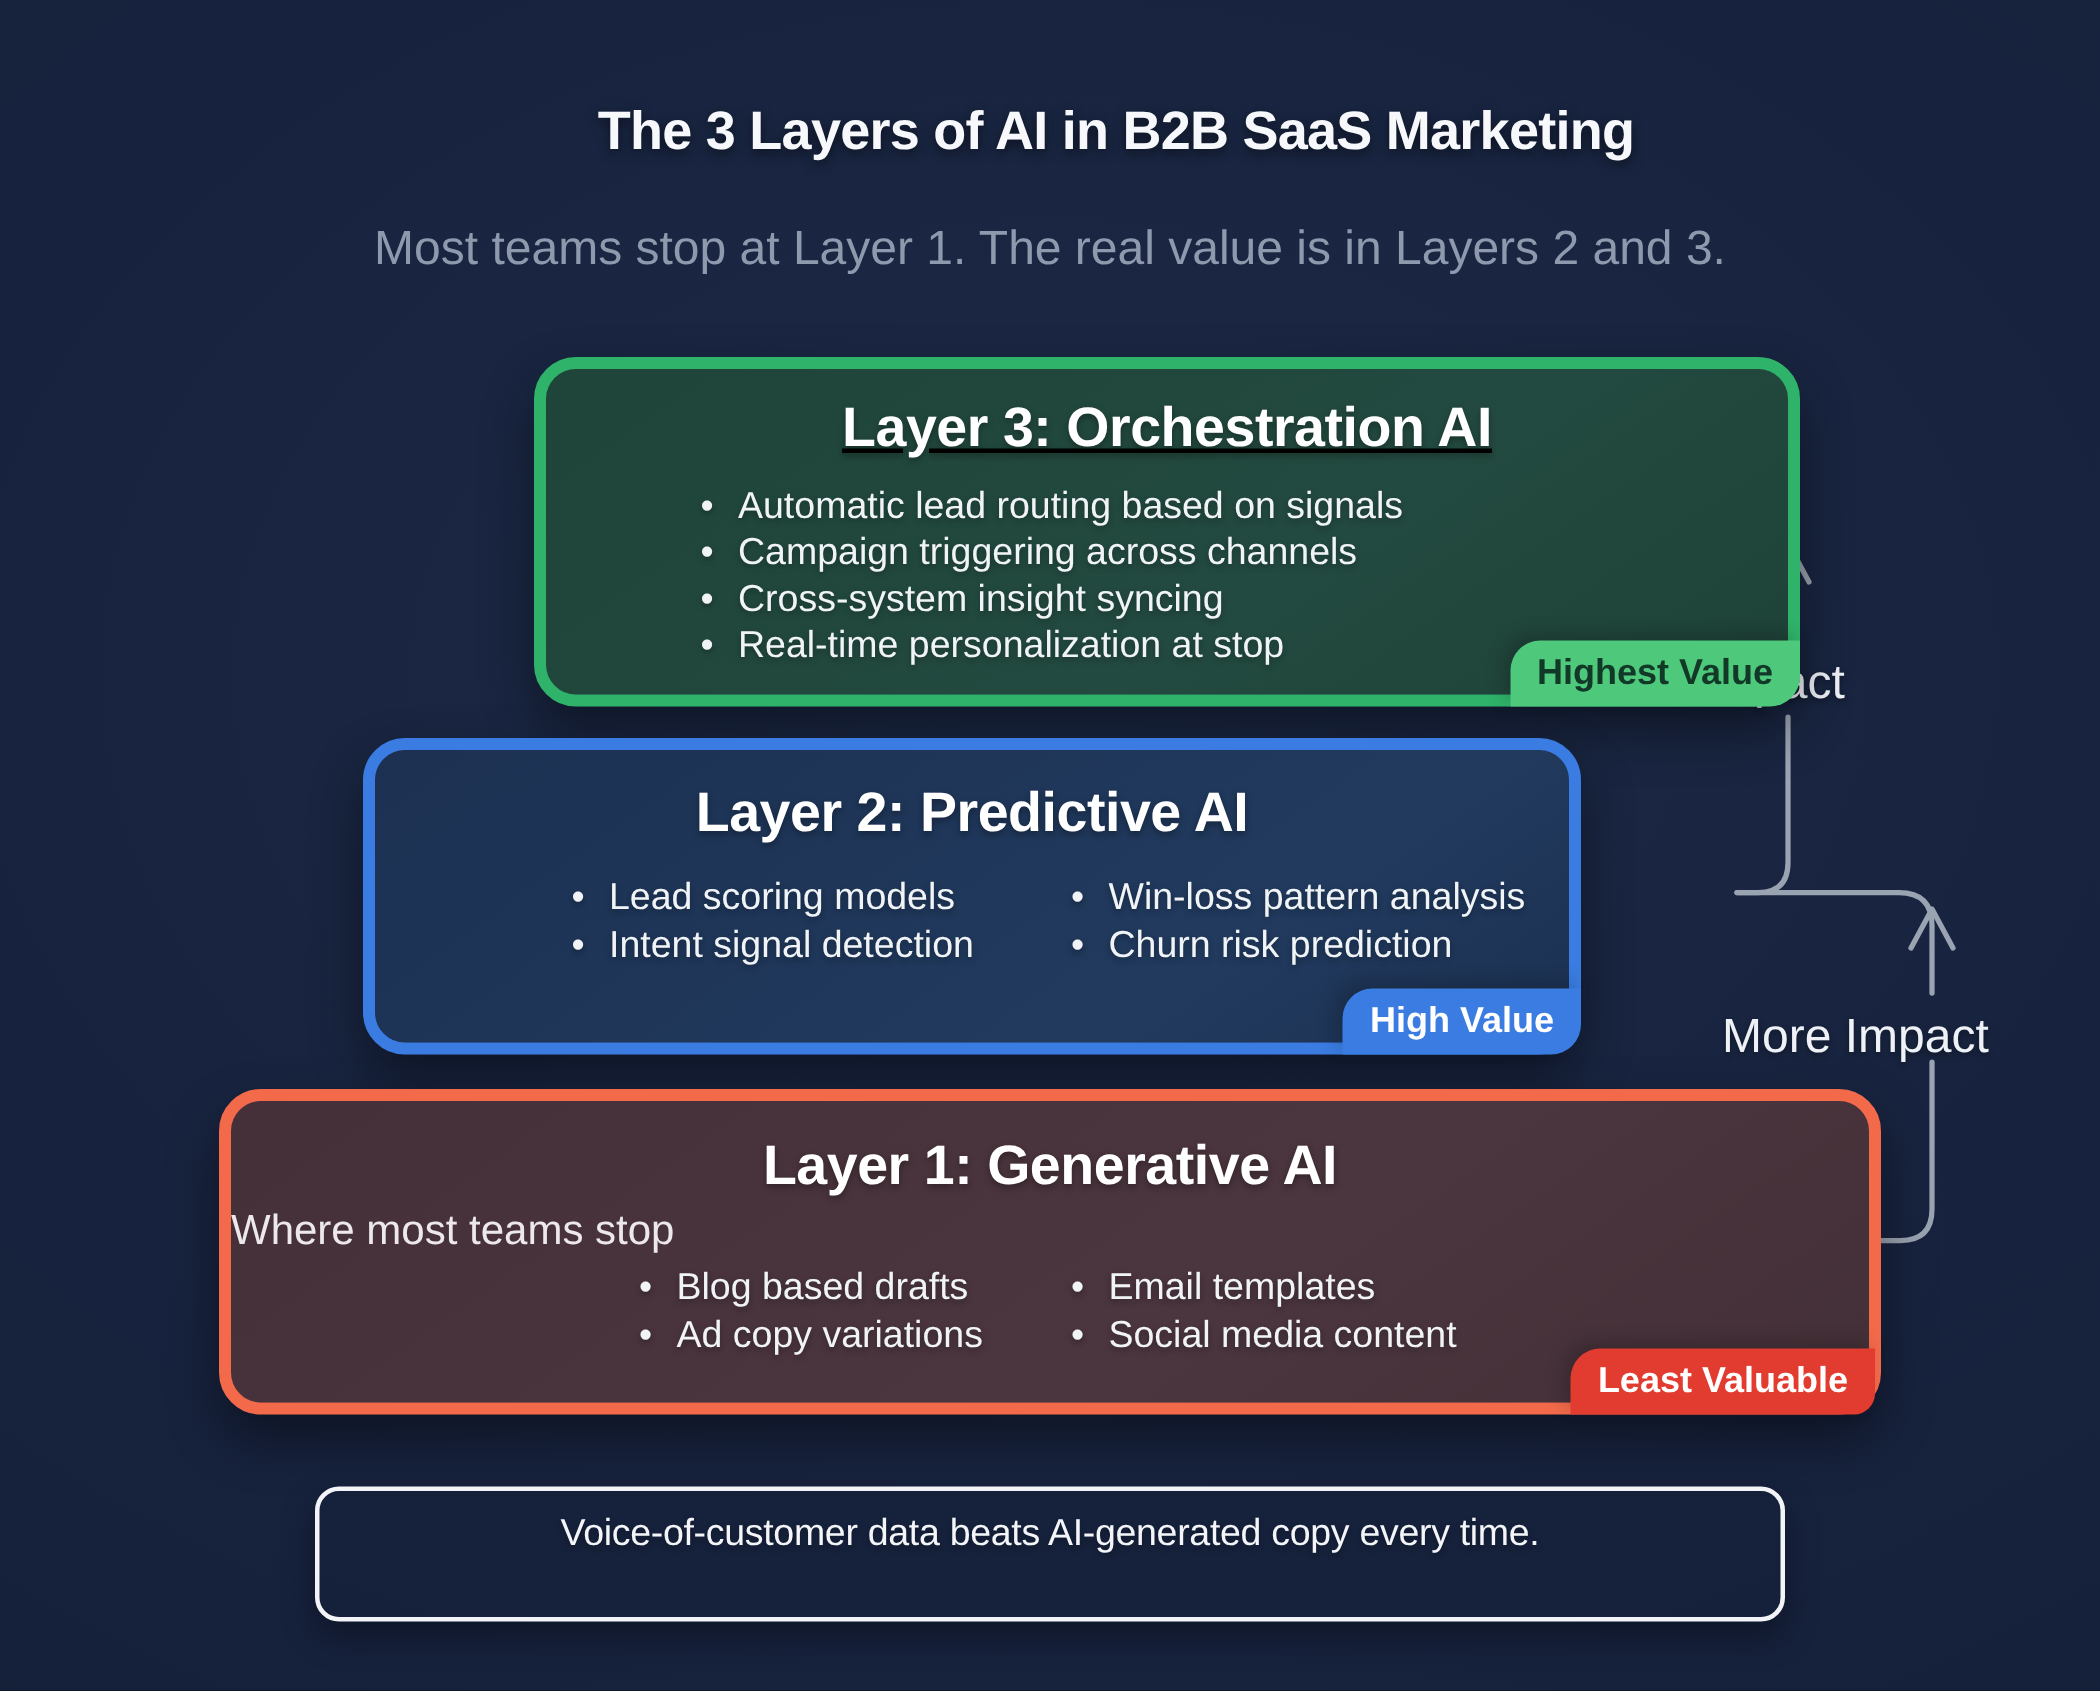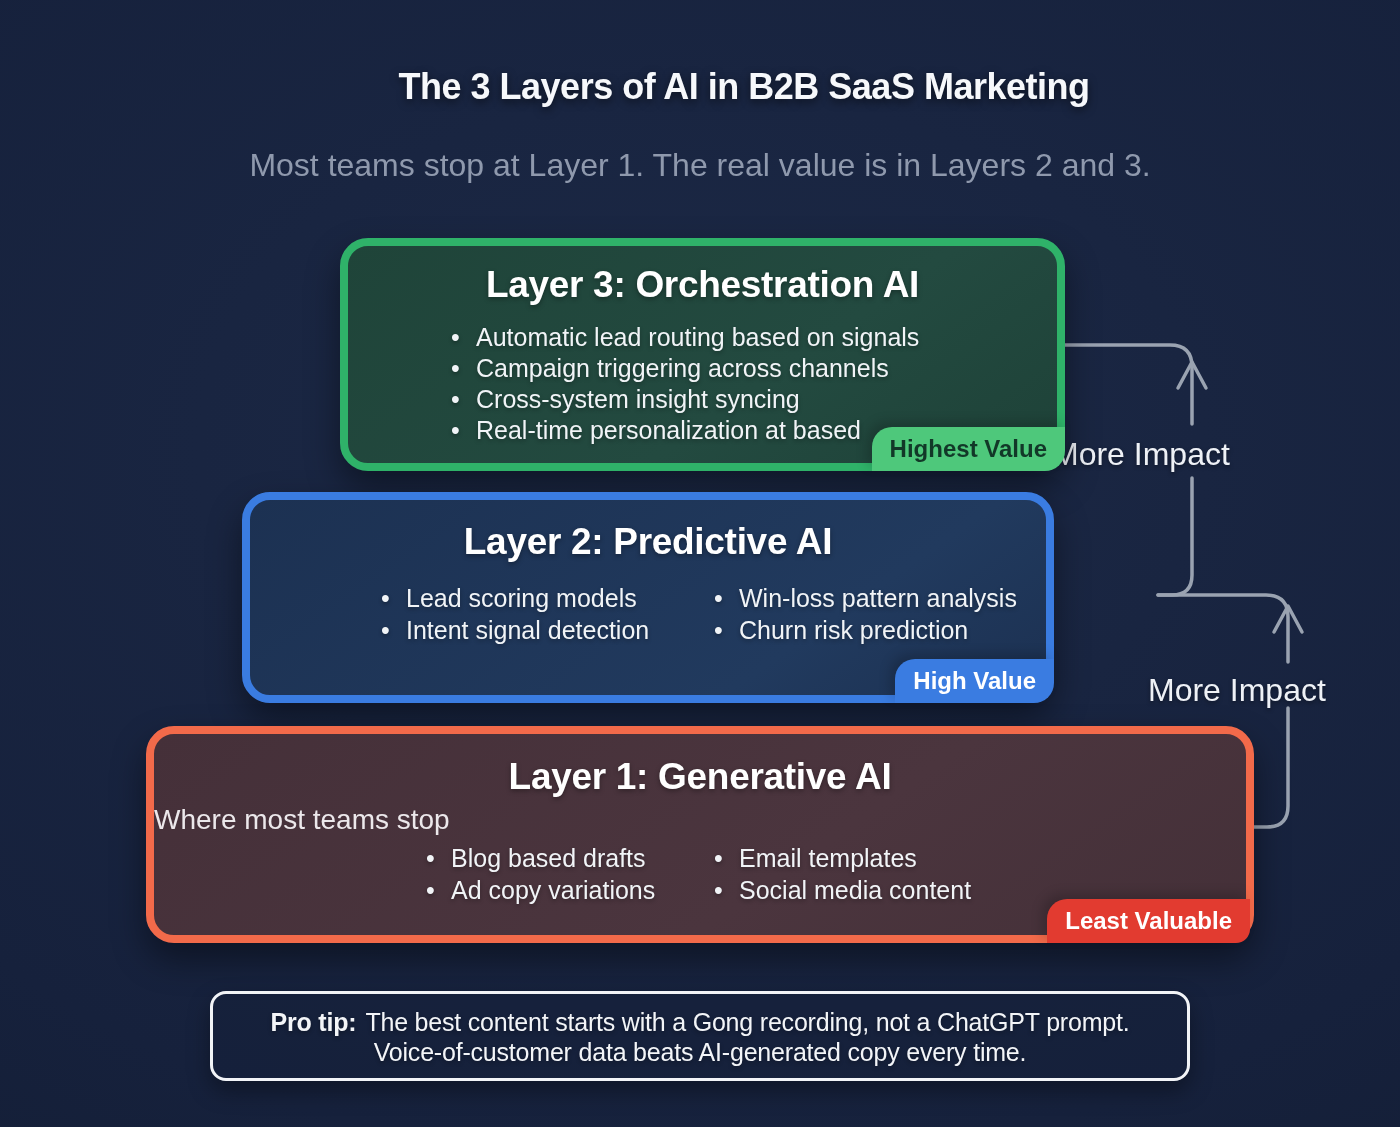--- a/index.html
+++ b/index.html
@@ -18,23 +18,23 @@
     font-size:32px; color:#8f99ad; white-space:nowrap;
   }
   .card {
     position:absolute; box-sizing:border-box; border-radius:28px;
     box-shadow:0 16px 34px rgba(0,0,0,.42);
   }
   .card-title {
     text-align:center; font-weight:bold; font-size:37px; color:#ffffff;
     letter-spacing:-0.3px; text-shadow:0 2px 5px rgba(0,0,0,.35); white-space:nowrap;
   }
-  .layer3 { left:340px; top:238px; width:725px; height:233px;
+  .layer3 { left:356px; top:238px; width:844px; height:233px;
     background:linear-gradient(145deg,#1f4439 0%, #234a40 60%, #1e4238 100%);
-    border:8px solid #2fb269; }
+    border:8px solid #2fb269;text-decoration:underline; }
   .layer3 .card-title { margin-top:18px; }
   .layer2 { left:242px; top:492px; width:812px; height:211px;
     background:linear-gradient(145deg,#1c3152 0%, #213a5e 70%, #1c3152 100%);
     border:8px solid #3a7ce1; }
   .layer2 .card-title { margin-top:21px; }
   .layer1 { left:146px; top:726px; width:1108px; height:217px;
     background:linear-gradient(145deg,#453039 0%, #4b353e 60%, #443038 100%);
     border:8px solid #f26a4a; }
   .layer1 .card-title { margin-top:22px; }
   .card-subtitle { text-align:left; font-size:28px; color:#ece8eb; margin-top:6px; white-space:nowrap; }
@@ -97,21 +97,21 @@
 
   <div class="connector-label label-1">More Impact</div>
   <div class="connector-label label-2">More Impact</div>
 
   <div class="card layer3 l3">
     <div class="card-title">Layer 3: Orchestration AI</div>
     <ul class="blist l3-list">
       <li class="bullet">Automatic lead routing based on signals</li>
       <li class="bullet">Campaign triggering across channels</li>
       <li class="bullet">Cross-system insight syncing</li>
-      <li class="bullet">Real-time personalization at based</li>
+      <li class="bullet">Real-time personalization at stop</li>
     </ul>
     <div class="badge badge-l3">Highest Value</div>
   </div>
 
   <div class="card layer2 l2">
     <div class="card-title">Layer 2: Predictive AI</div>
     <ul class="blist l2-col1">
       <li class="bullet">Lead scoring models</li>
       <li class="bullet">Intent signal detection</li>
     </ul>
@@ -130,19 +130,16 @@
       <li class="bullet">Ad copy variations</li>
     </ul>
     <ul class="blist l1-col2">
       <li class="bullet">Email templates</li>
       <li class="bullet">Social media content</li>
     </ul>
     <div class="badge badge-l1">Least Valuable</div>
   </div>
 
   <div class="protip">
-    <div class="protip-line">
-      <span class="protip-label">Pro tip:</span><span>The best content starts with a Gong recording, not a ChatGPT prompt.</span>
-    </div>
     <div class="protip-line">Voice-of-customer data beats AI-generated copy every time.</div>
   </div>
 
 </div>
 
 </body></html>

